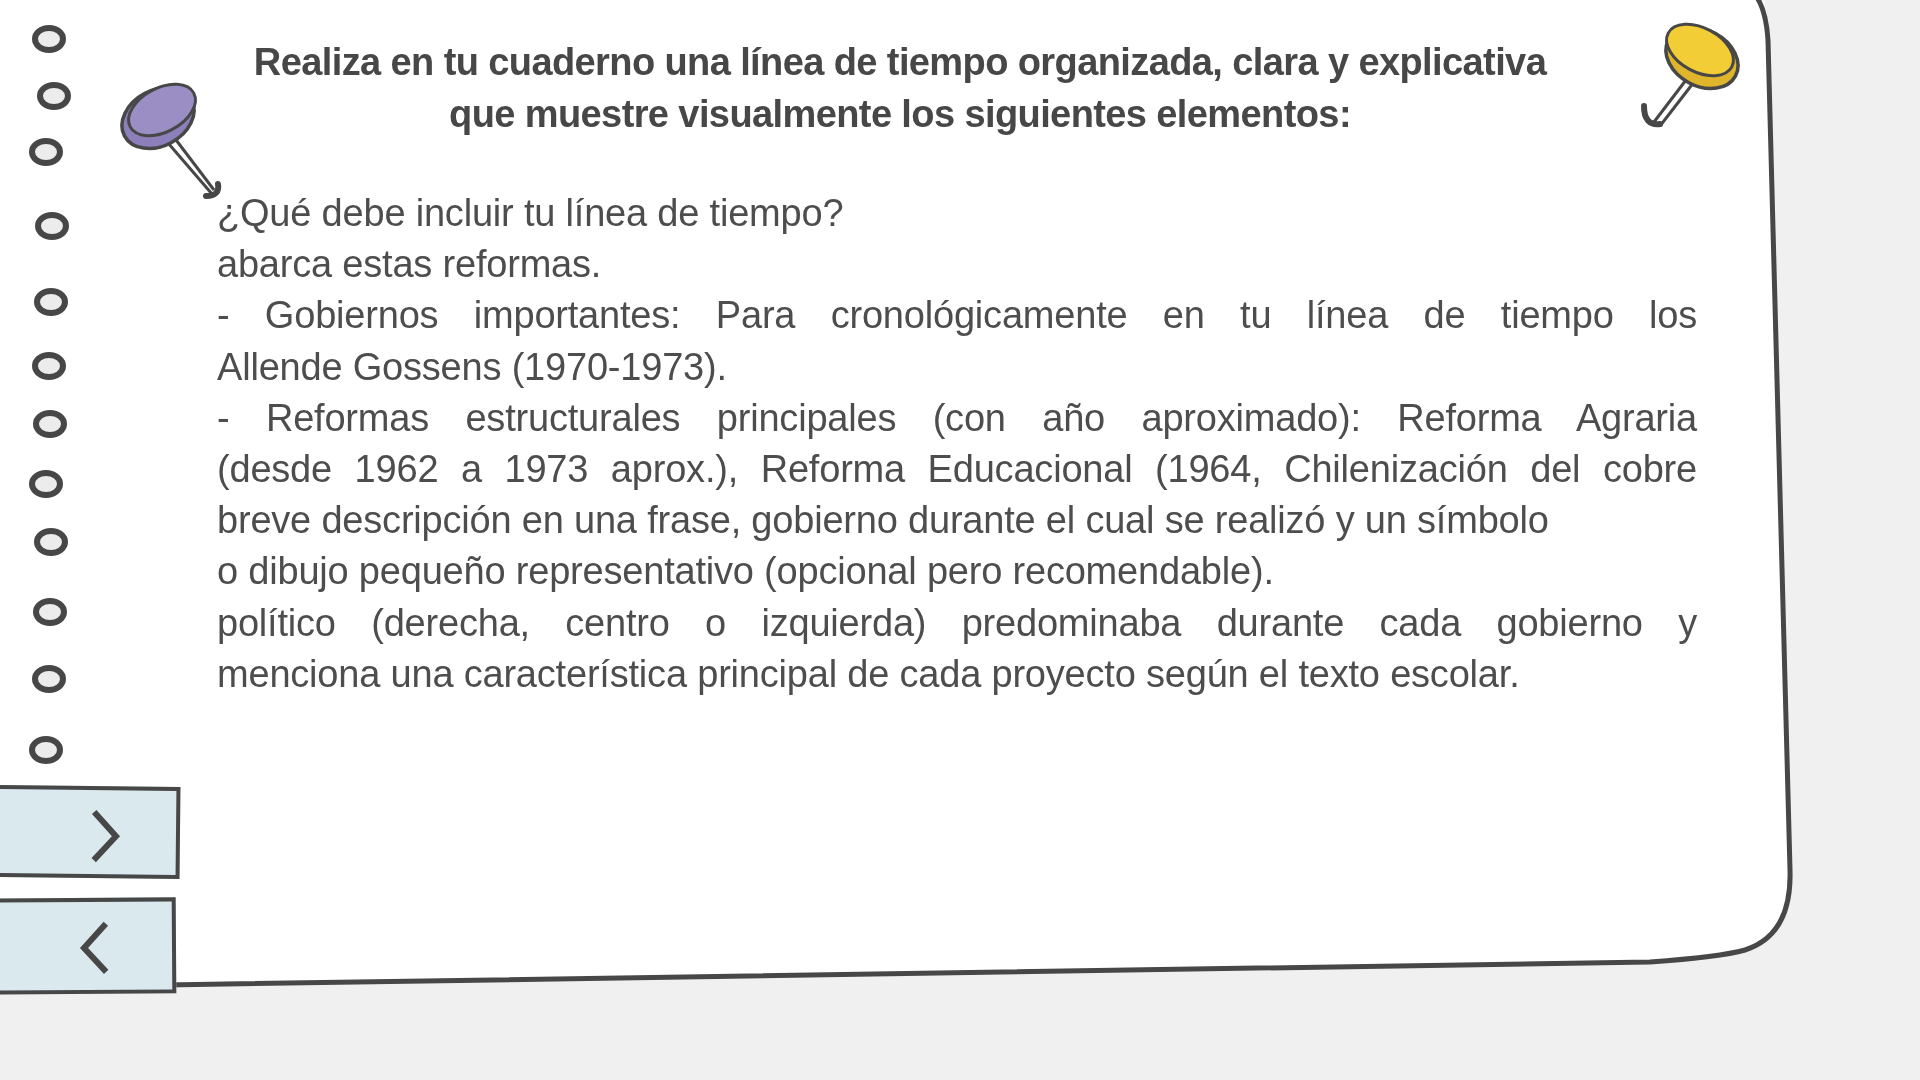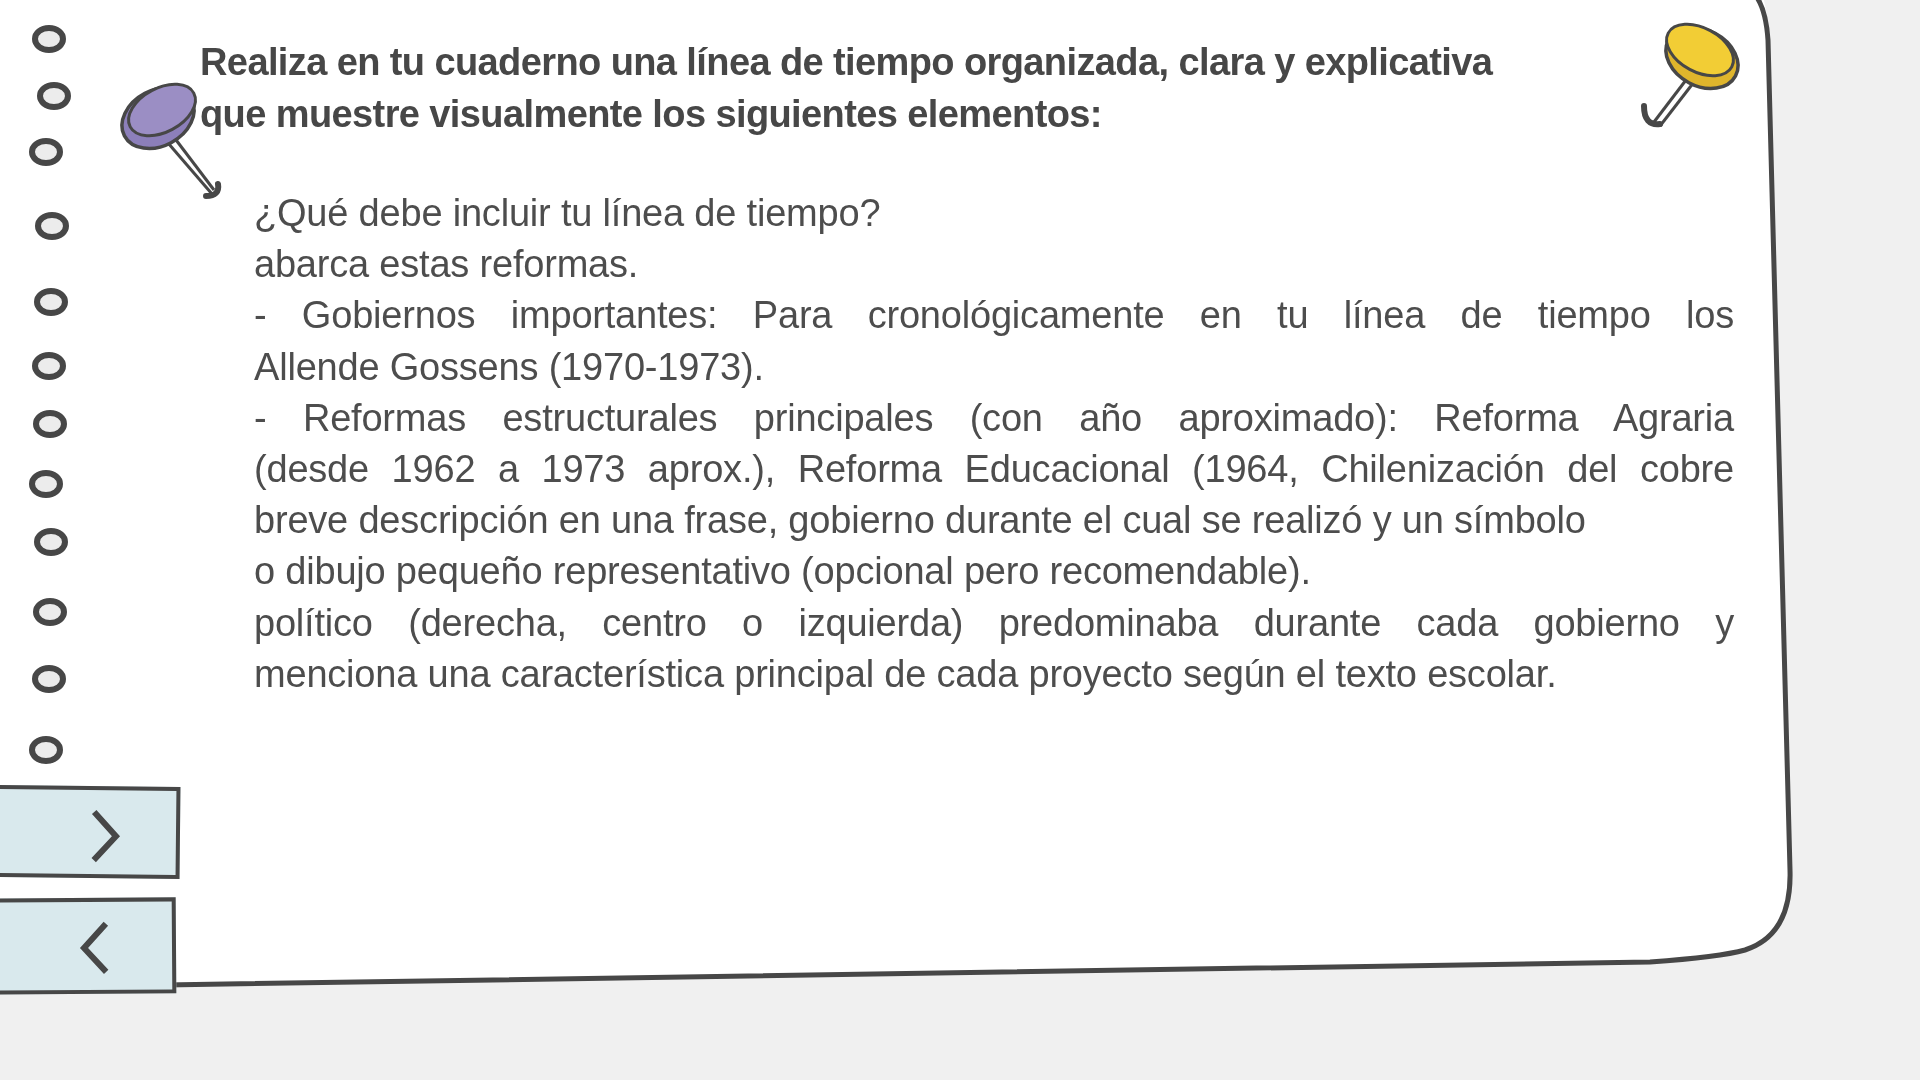--- a/index.html
+++ b/index.html
@@ -32,36 +32,36 @@
       height: 16px;
       border: 6px solid #474747;
       border-radius: 50%;
       background: #ececec;
     }
     .title {
       position: absolute;
       left: 200px;
       top: 36px;
       width: 1400px;
+      text-align: center;
       font-weight: bold;
       font-size: 38px;
       line-height: 52px;
       color: #474747;
       letter-spacing: -0.6px;
     }
     .body-text {
       position: absolute;
       left: 217px;
       top: 188px;
       width: 1480px;
       font-size: 38px;
       line-height: 51.2px;
       color: #4d4d4d;
       letter-spacing: -0.2px;
-      margin-left: 37px;
     }
     .body-text .line {
       display: block;
       white-space: nowrap;
     }
     .body-text .justify {
       text-align: justify;
       text-align-last: justify;
       white-space: normal;
     }

